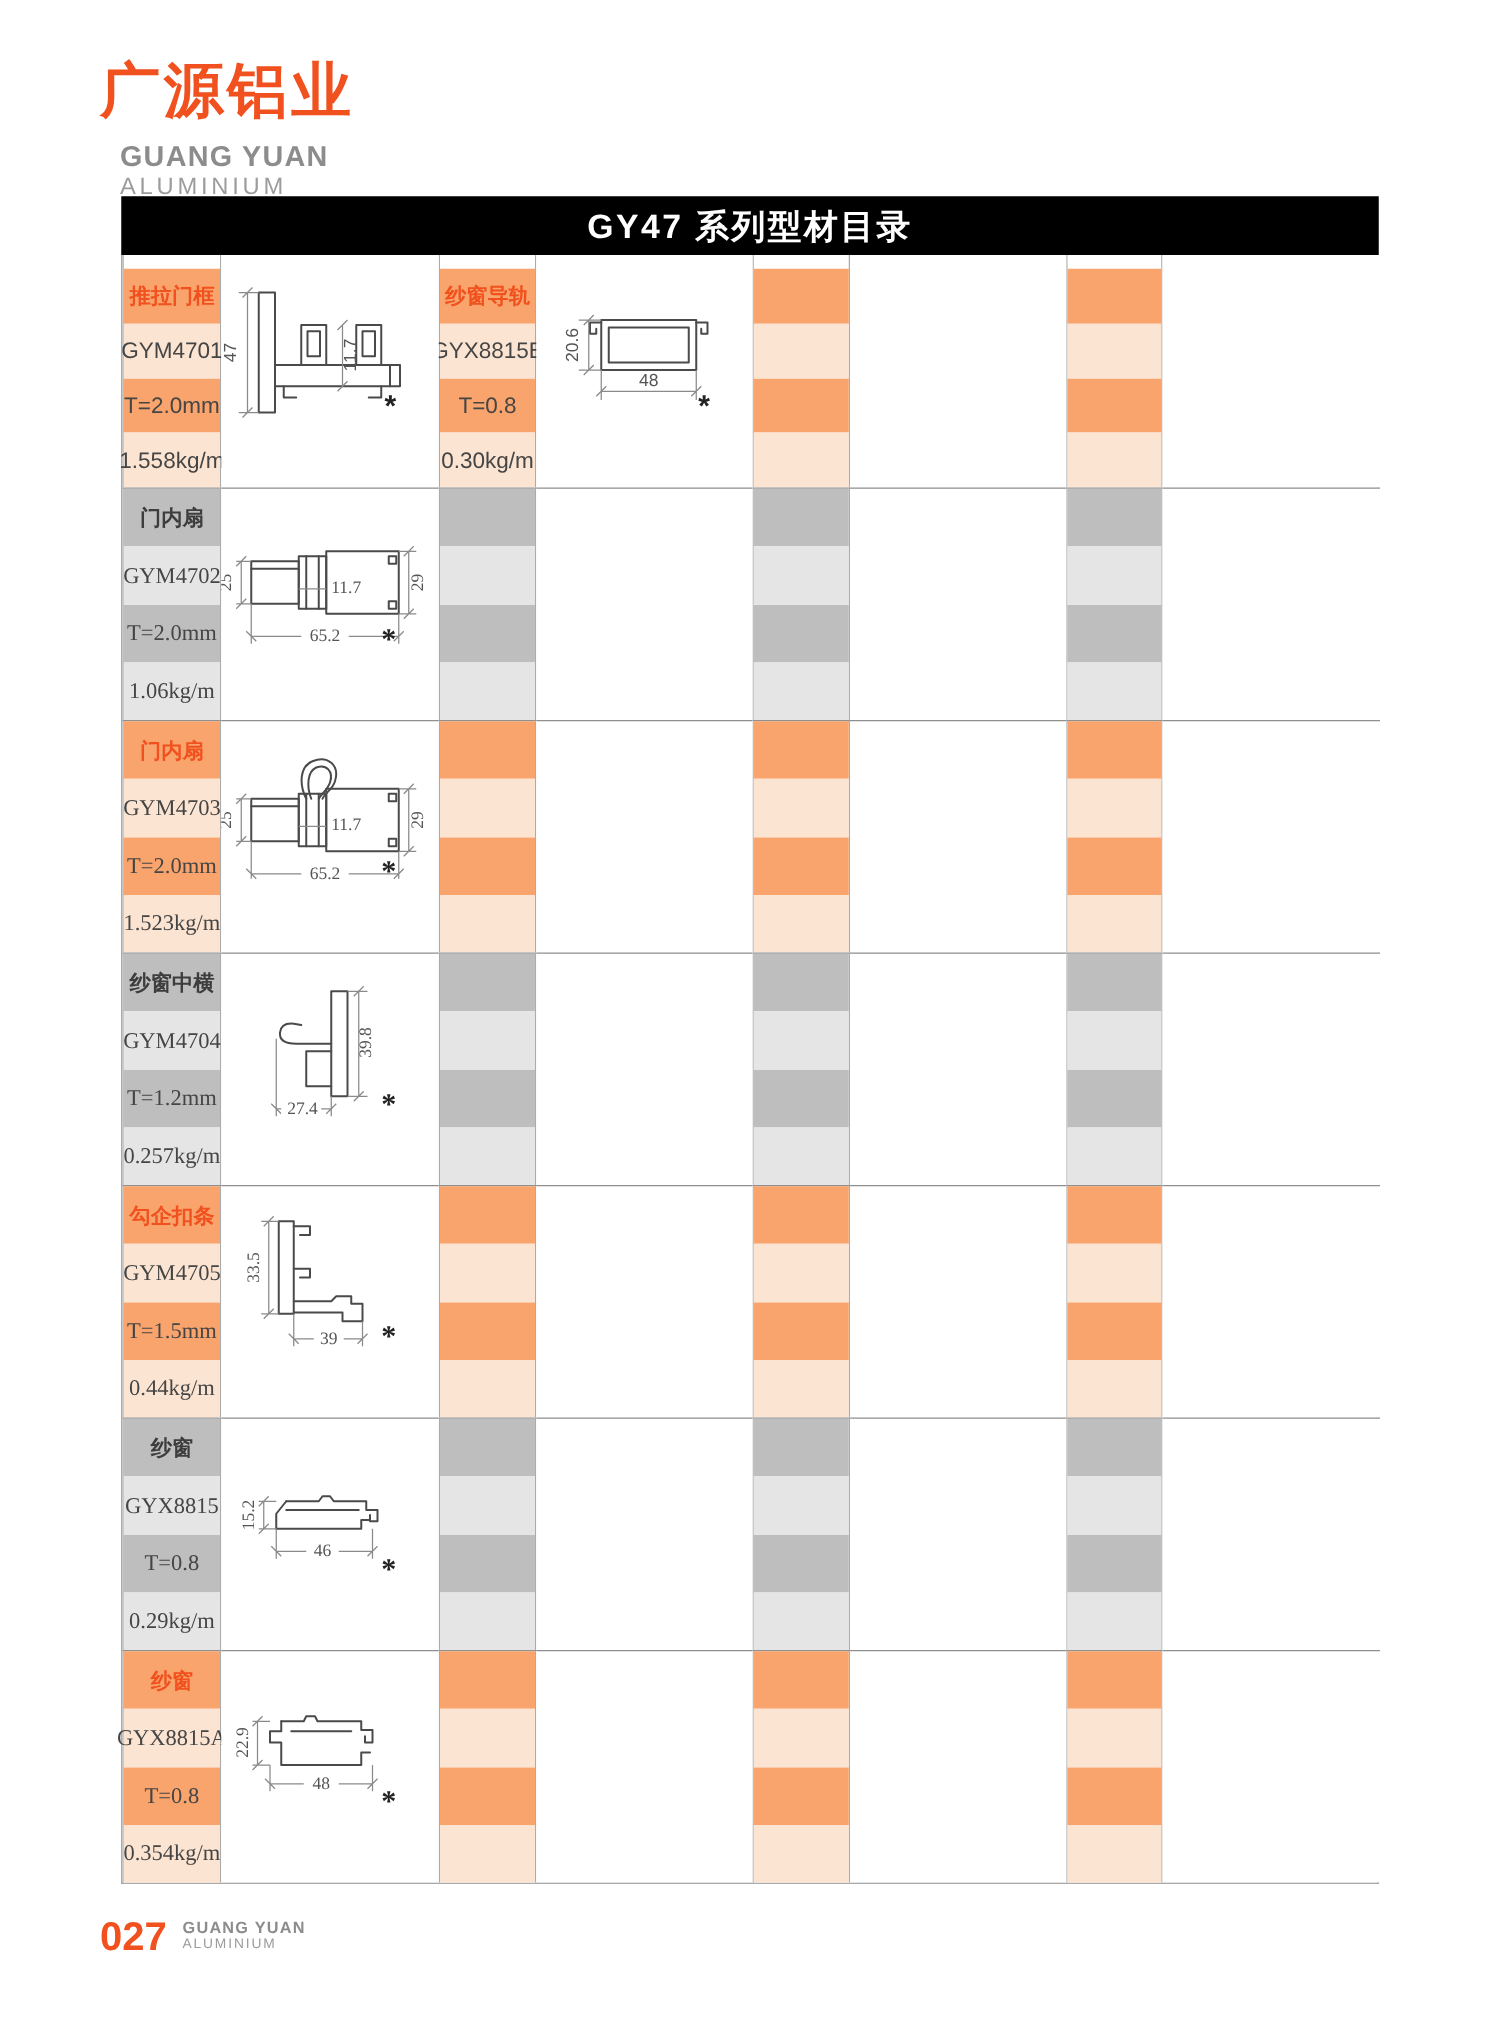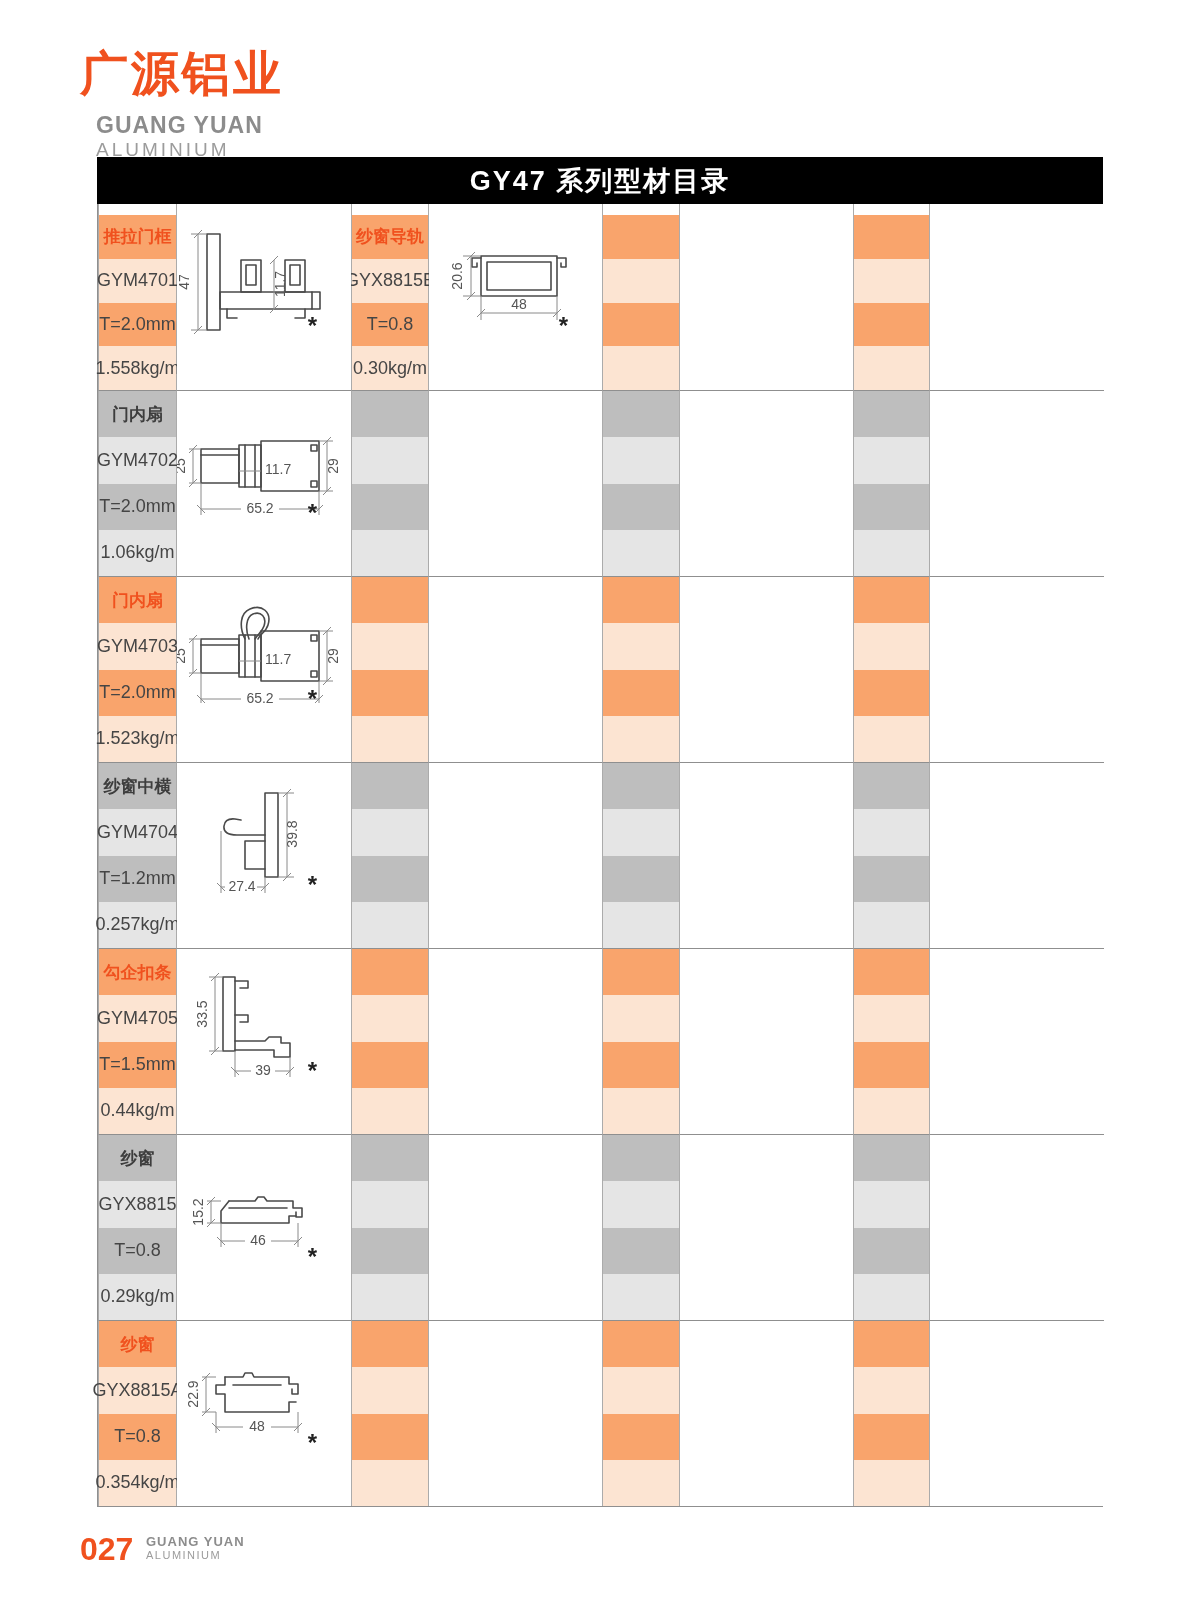--- a/index.html
+++ b/index.html
@@ -21,21 +21,21 @@
   
   .catalog{position:absolute;left:97px;top:157px;width:1006px;}
   .title-bar{height:47px;background:#000000;color:#ffffff;font-size:27px;font-weight:bold;
     display:flex;align-items:center;justify-content:center;letter-spacing:2px;}
   .tbl{display:grid;grid-template-columns:79px 174px 78px 173px 78px 173px 77px 174px;
     grid-auto-rows:186px;border:1px solid #8F8F8F;border-top:none;background:#fff;}
   .block{display:contents;}
   .lc{box-sizing:border-box;height:100%;display:flex;flex-direction:column;
     border-left:1px solid #ABABAB;border-right:1px solid #ABABAB;background:#fff;}
   .block:first-child .lc{padding-top:11px;}
-  .block:not(:first-child) .lc,.block:not(:first-child) .dc{border-top:1.5px solid #8F8F8F;}
+  .block:not(:first-child) .lc,.block:not(:first-child) .dc{border-top:1.5px solid #8F8F8F;font-family:Liberation Serif, serif;}
   .lr{flex:1;display:flex;align-items:center;justify-content:center;
     font-size:18px;color:#454545;white-space:nowrap;}
   .lr.name{font-size:17px;font-weight:bold;}
   .t-o .lr:nth-child(odd){background:#F9A46C;}
   .t-o .lr:nth-child(even){background:#FCE4D2;}
   .t-g .lr:nth-child(odd){background:#BEBEBE;}
   .t-g .lr:nth-child(even){background:#E5E5E5;}
   .t-o .lr.name{color:#F0511E;}
   .t-g .lr.name{color:#3D3D3D;}
   .dc{box-sizing:border-box;height:100%;position:relative;background:#fff;}

